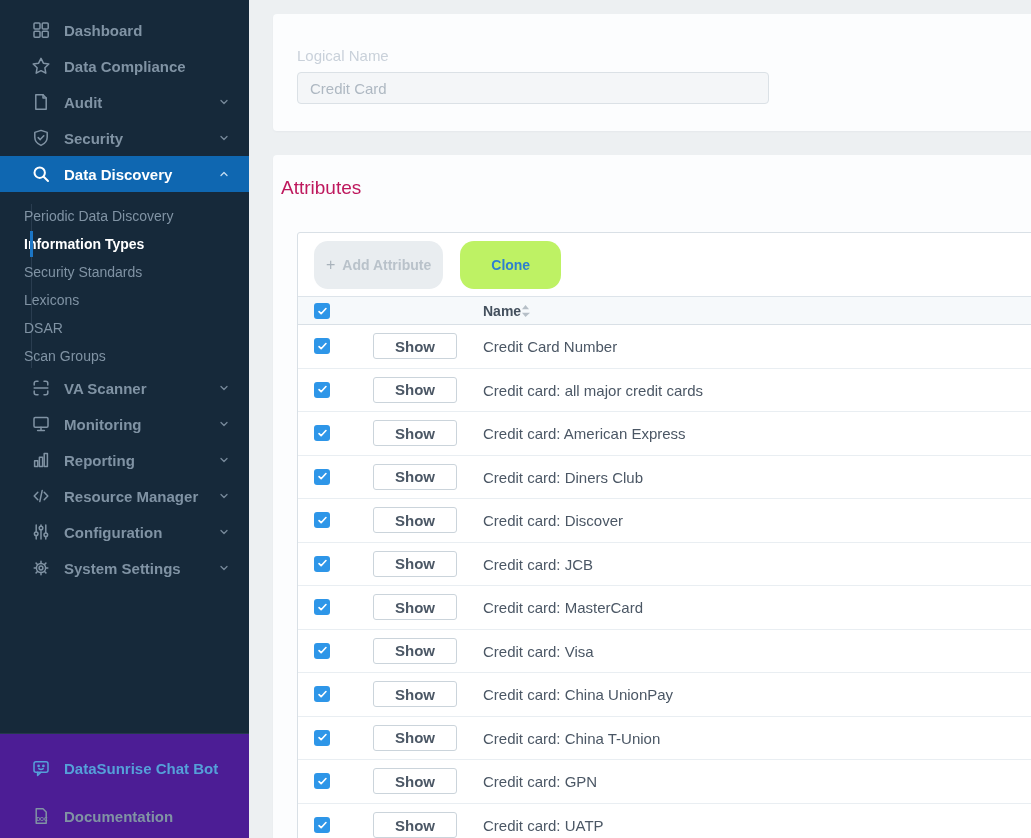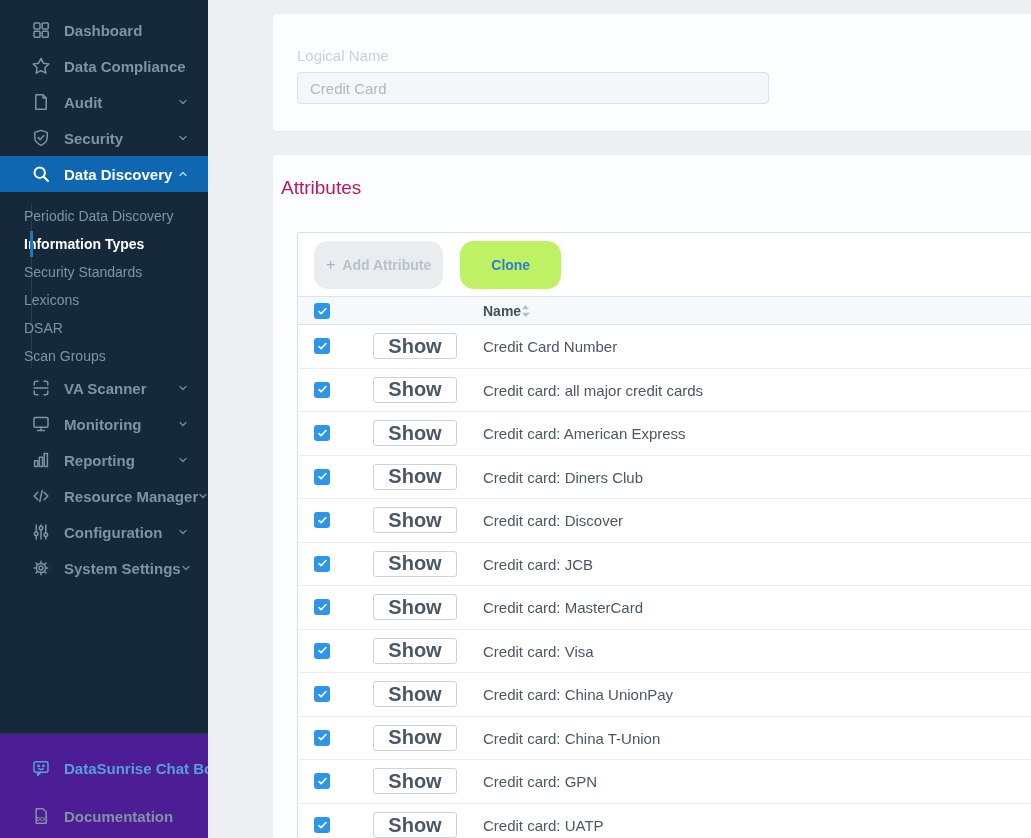--- a/index.html
+++ b/index.html
@@ -4,21 +4,21 @@
 <style>
   * { margin:0; padding:0; box-sizing:border-box; }
   html,body { width:1031px; height:838px; overflow:hidden; }
   body {
     font-family:"Liberation Sans","DejaVu Sans",sans-serif;
     background:#edf0f2; position:relative;
   }
 
   
   .sidebar {
-    position:absolute; left:0; top:0; width:208px; height:838px;
+    position:absolute; left:0; top:0; width:249px; height:838px;
     background:#16293a; color:#8093a4; overflow:hidden;
   }
   .nav-top { padding-top:12px; }
   .side-item {
     display:flex; align-items:center; height:36px;
     padding:0 20px 0 31px; font-size:15px; font-weight:600;
     color:#8093a4; cursor:pointer; white-space:nowrap;
   }
   .side-item .icon { width:20px; height:20px; margin-right:13px; flex:0 0 20px; display:flex; align-items:center; justify-content:center; }
   .side-item .icon svg { width:20px; height:20px; }
@@ -78,21 +78,21 @@
     position:absolute; left:185px; top:50%; transform:translateY(-50%);
     display:flex; align-items:center; font-size:14px; font-weight:700; color:#44505d; cursor:pointer;
   }
 
   .attr-row { position:relative; height:43.5px; border-bottom:1px solid #e9eef2; background:#fff; }
   .attr-row:last-child { border-bottom:none; }
   .attr-row .checkbox { position:absolute; left:16px; top:50%; transform:translateY(-50%); }
   .btn-show {
     position:absolute; left:75px; top:50%; transform:translateY(-50%);
     width:84px; height:26px; background:#fff; border:1px solid #cbd4db; border-radius:3px;
-    font-family:inherit; font-size:20px; font-weight:700; color:#4b5765; cursor:pointer;
+    font-family:inherit; font-size:15px; font-weight:700; color:#4b5765; cursor:pointer;
   }
   .attr-name { position:absolute; left:185px; top:50%; transform:translateY(-50%); font-size:15px; color:#4b5765; white-space:nowrap; }
 </style>
 </head>
 <body>
 
 <div class="sidebar">
   <div class="nav-top">
       <div class="side-item">
         <span class="icon">

